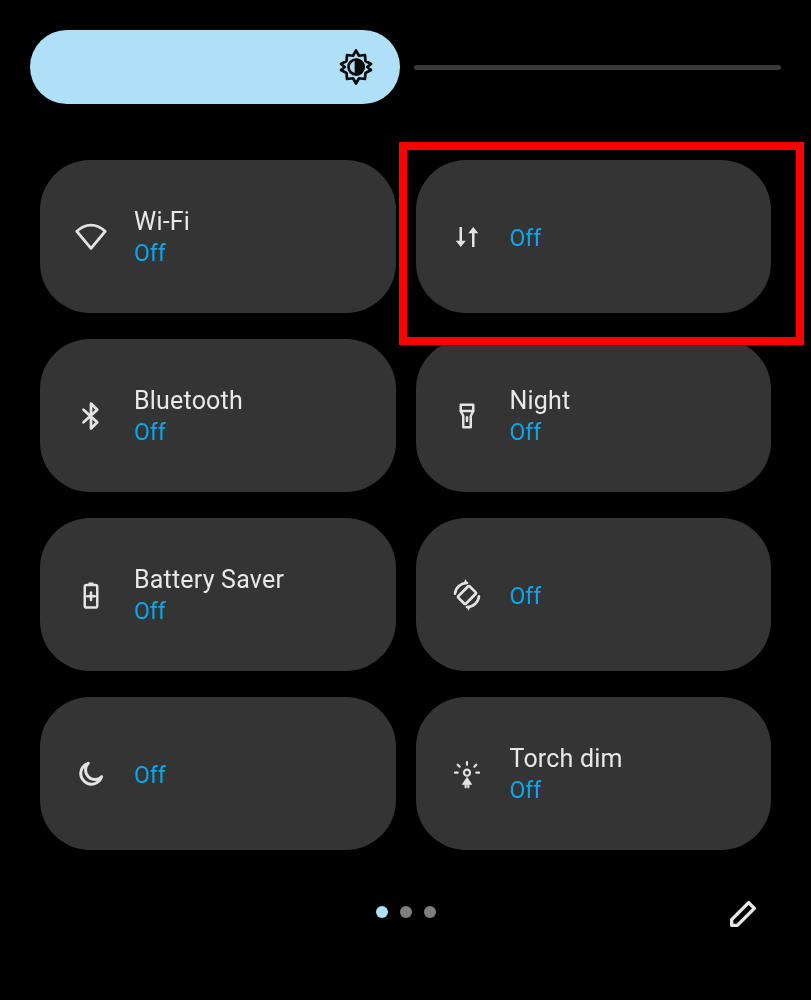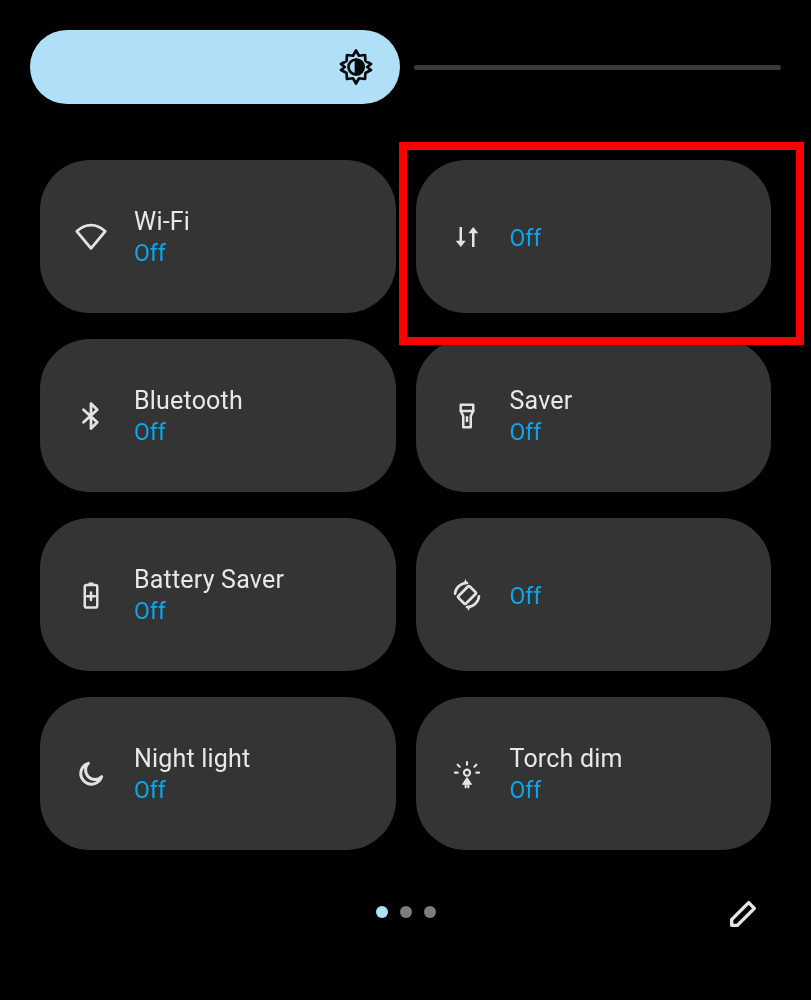--- a/index.html
+++ b/index.html
@@ -184,21 +184,21 @@
 
     <div class="tile">
       <span class="tile-icon">
         <svg viewBox="0 0 24 24" width="30" height="30" fill="none" stroke="currentColor" stroke-width="2" stroke-linecap="round" stroke-linejoin="round">
           <rect x="7" y="3" width="10" height="5"></rect>
           <path d="M7 8 L9 12 L9 21 L15 21 L15 12 L17 8"></path>
           <line x1="12" y1="13" x2="12" y2="16"></line>
         </svg>
       </span>
       <div class="tile-text">
-        <div class="tile-label">Saver</div>
+        <div class="tile-label">Night</div>
         <div class="tile-status">Off</div>
       </div>
     </div>
 
     <div class="tile">
       <span class="tile-icon">
         <svg viewBox="0 0 24 24" width="30" height="30" fill="none" stroke="currentColor" stroke-width="2" stroke-linecap="round" stroke-linejoin="round">
           <rect x="7" y="4" width="10" height="18" rx="1.5"></rect>
           <rect x="10" y="2" width="4" height="2.5" fill="currentColor" stroke="none"></rect>
           <line x1="12" y1="10" x2="12" y2="16"></line>
@@ -226,21 +226,20 @@
       </div>
     </div>
 
     <div class="tile">
       <span class="tile-icon">
         <svg viewBox="0 0 24 24" width="32" height="32" fill="none" stroke="currentColor" stroke-width="2.2" stroke-linecap="round" stroke-linejoin="round">
           <path d="M20 14 A8 8 0 1 1 10 4 A6.5 6.5 0 0 0 20 14 Z"></path>
         </svg>
       </span>
       <div class="tile-text">
-        <div class="tile-label">Night light</div>
         <div class="tile-status">Off</div>
       </div>
     </div>
 
     <div class="tile">
       <span class="tile-icon">
         <svg viewBox="0 0 24 24" width="32" height="32" fill="currentColor" stroke="currentColor" stroke-width="1.6" stroke-linecap="round">
           <line x1="12" y1="3" x2="12" y2="5" fill="none"></line>
           <line x1="5" y1="5" x2="6.5" y2="6.5" fill="none"></line>
           <line x1="19" y1="5" x2="17.5" y2="6.5" fill="none"></line>

